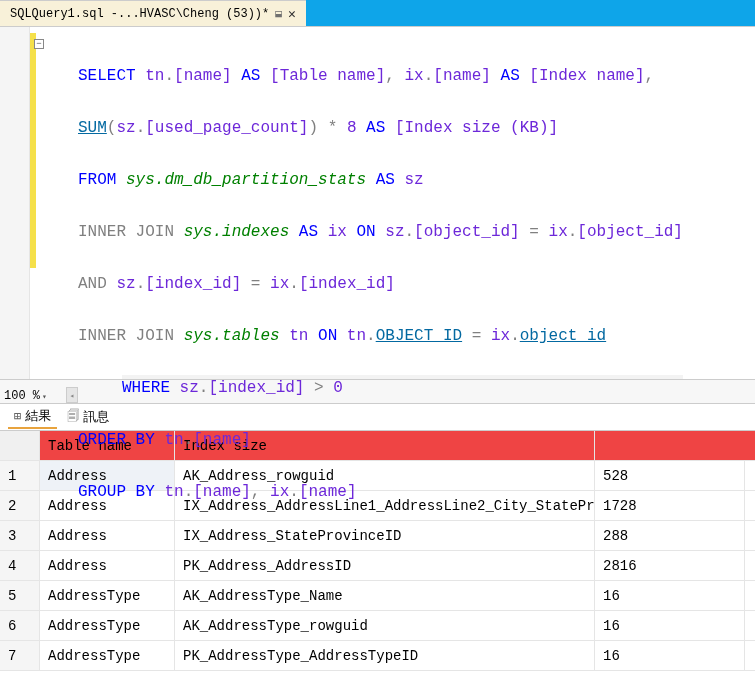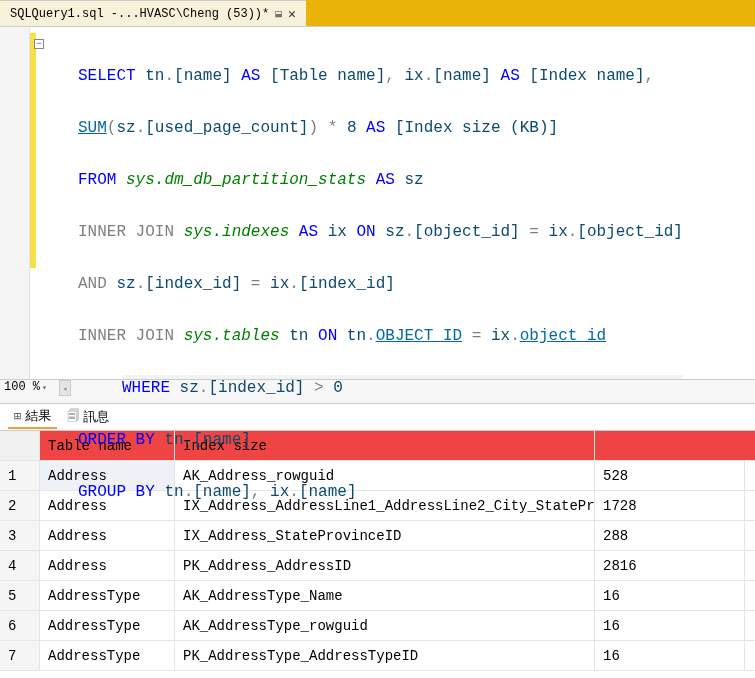--- a/index.html
+++ b/index.html
@@ -1,37 +1,37 @@
 <!DOCTYPE html>
 <html><head>
   <meta charset="utf-8">
   <style>
     * { box-sizing: border-box; margin: 0; padding: 0; font-family: Consolas, "Courier New", monospace; }
     body { background: #fff; width: 755px; height: 678px; overflow: hidden; font-size: 14px; }
     
-    .tab-bar { background: #eab308; height: 27px; display: flex; border-bottom: 1px solid #ccc; }
+    .tab-bar { background: #0ea5e9; height: 27px; display: flex; border-bottom: 1px solid #ccc; }
     .tab { background: #f8f1d9; padding: 4px 10px; display: flex; align-items: center; gap: 6px; border-top: 1px solid #ccc; font-family: "Segoe UI", Tahoma, sans-serif; font-size: 12px; }
     .tab-pin { color: #707070; font-size: 11px; }
     .tab-close { color: #333; font-size: 13px; font-weight: bold; cursor: pointer; }
     
     .editor-area { position: relative; height: 352px; display: flex; }
     .gutter { width: 30px; background: #f5f5f5; border-right: 1px solid #e5e5e5; position: relative; }
     .collapse-toggle { position: absolute; left: 34px; top: 12px; width: 10px; height: 10px; border: 1px solid #888; font-size: 9px; line-height: 8px; text-align: center; color: #555; background: #fff; }
     .yellow-bar { position: absolute; left: 30px; top: 6px; width: 6px; height: 235px; background: #f5e04a; }
     .code { padding: 10px 0 0 48px; font-size: 16px; line-height: 26px; white-space: pre; position: relative; }
     .code .line { }
     .code .hl-line { background: #f3f3f3; position: absolute; left: 0; width: 100%; height: 26px; z-index: -1; }
     
     .kw-blue { color: #0000ff; text-align: right; }
     .kw-green { color: #008000; font-style: italic; }
     .kw-magenta { color: #0369a1; text-decoration: underline; }
     .kw-gray { color: #808080; }
-    .txt { color: #0c4a6e; }
+    .txt { color: #6d28d9; }
     
-    .zoom-bar { height: 25px; border-top: 1px solid #ccc; border-bottom: 1px solid #ccc; display: flex; align-items: flex-start; padding: 0 4px; background: #f7f7f7; font-family: "Segoe UI", Tahoma, sans-serif; font-size: 12px; gap: 12px; }
+    .zoom-bar { height: 25px; border-top: 1px solid #ccc; border-bottom: 1px solid #ccc; display: flex; align-items: flex-end; padding: 0 4px; background: #f7f7f7; font-family: "Segoe UI", Tahoma, sans-serif; font-size: 12px; gap: 19px; }
     .zoom-dropdown { display: flex; align-items: center; gap: 2px; }
     .zoom-arrow { font-size: 8px; color: #555; }
     .scroll-left { width: 12px; height: 16px; background: #e5e5e5; border: 1px solid #ccc; font-size: 8px; display: flex; align-items: center; justify-content: center; color: #888; }
     
     .results-tabs { height: 27px; display: flex; align-items: center; padding: 2px 8px; gap: 4px; border-bottom: 1px solid #ccc; font-family: "Microsoft JhengHei", "Segoe UI", Tahoma, sans-serif; font-size: 13px; background: #fff; }
     .res-tab { display: flex; align-items: center; gap: 4px; padding: 2px 6px; }
     .res-tab.active { border-bottom: 2px solid #e8a33d; }
     .res-icon { font-size: 12px; color: #666; }
     
     .grid { font-family: "Segoe UI", Tahoma, sans-serif; font-size: 14px; }

